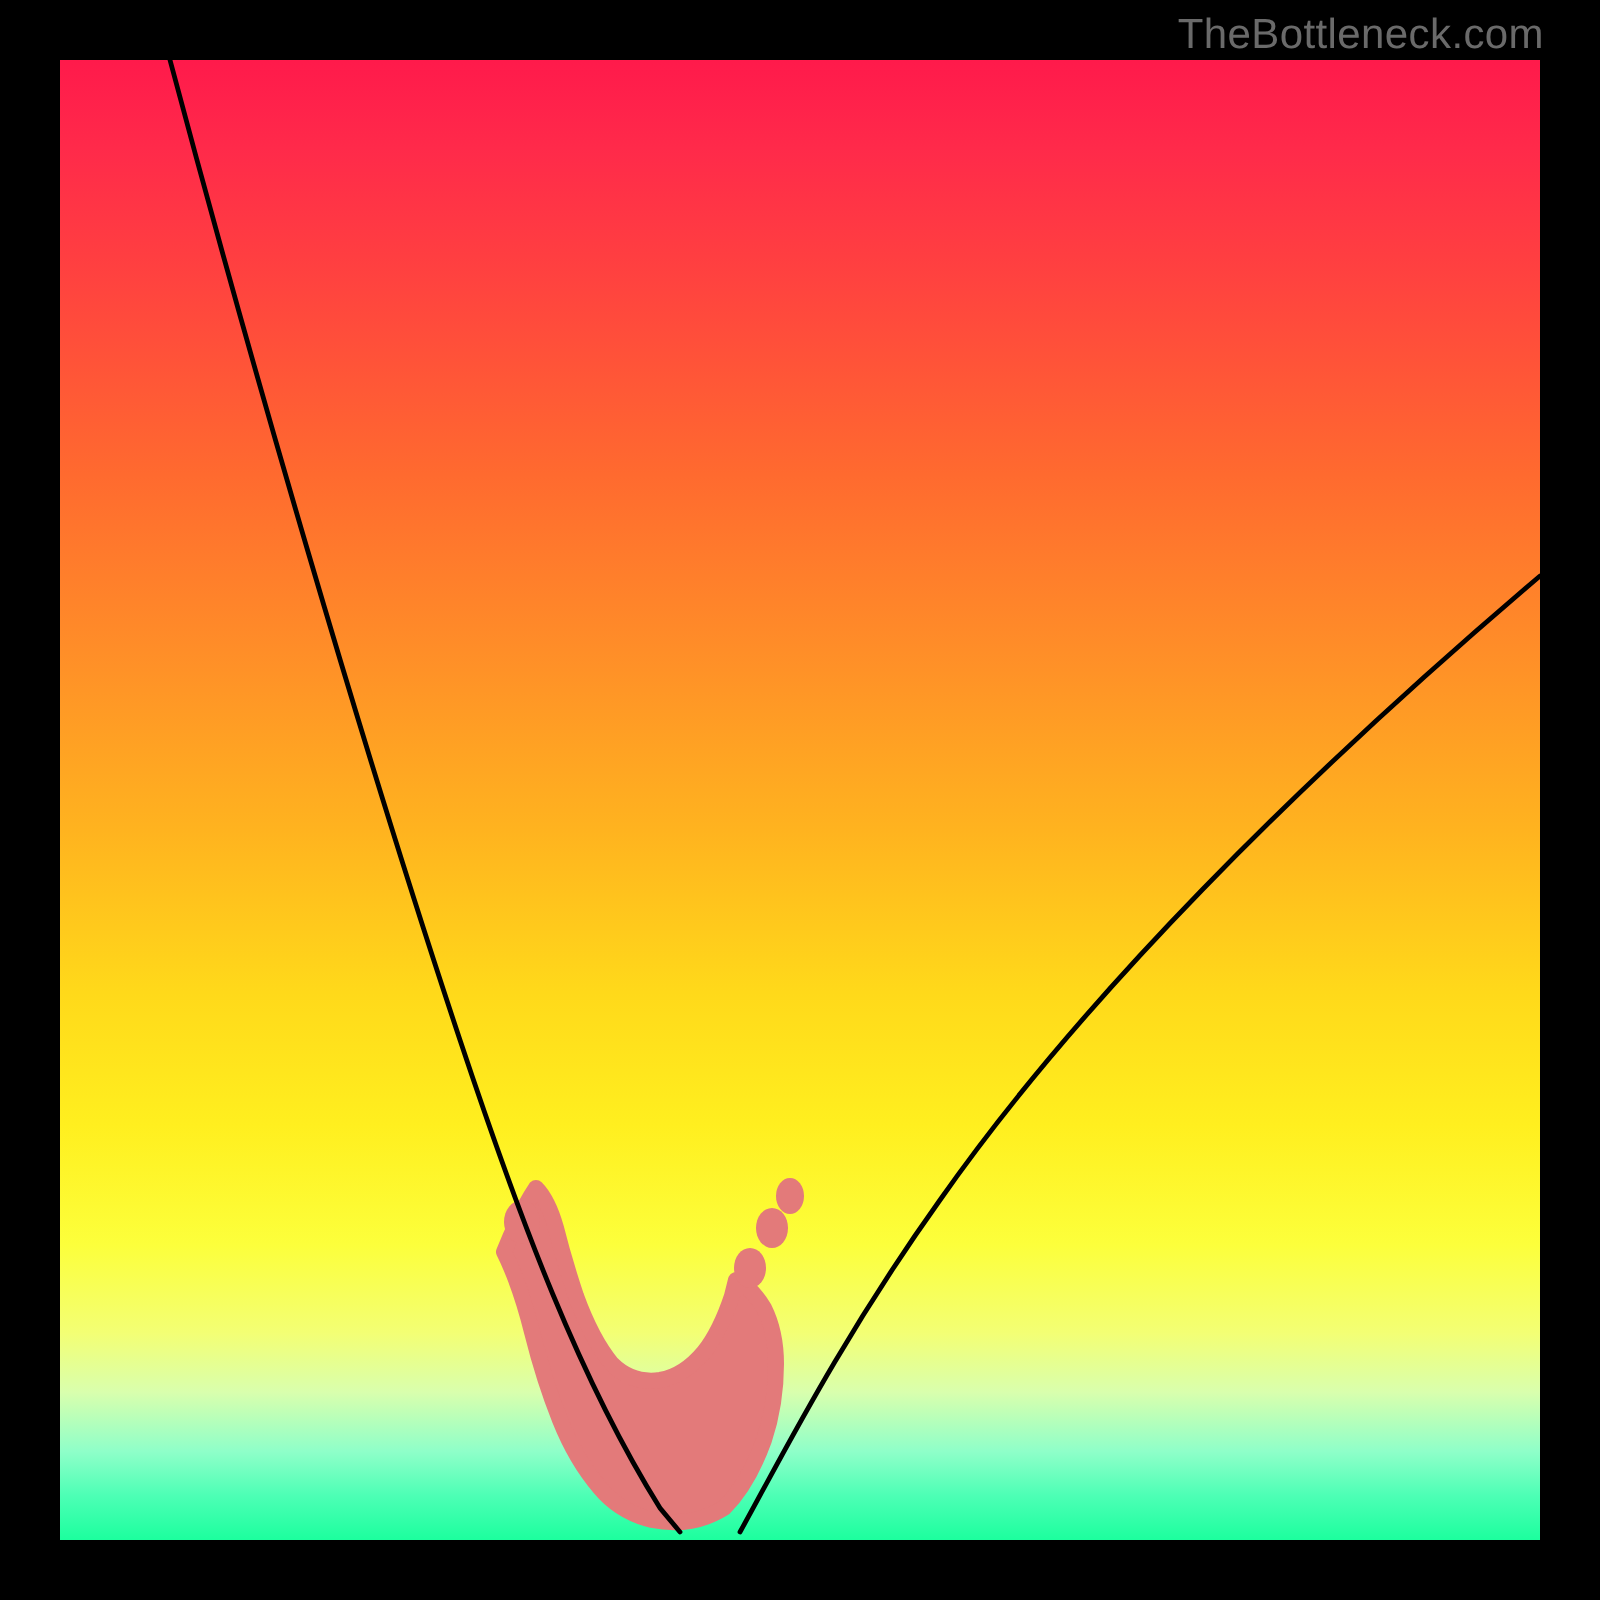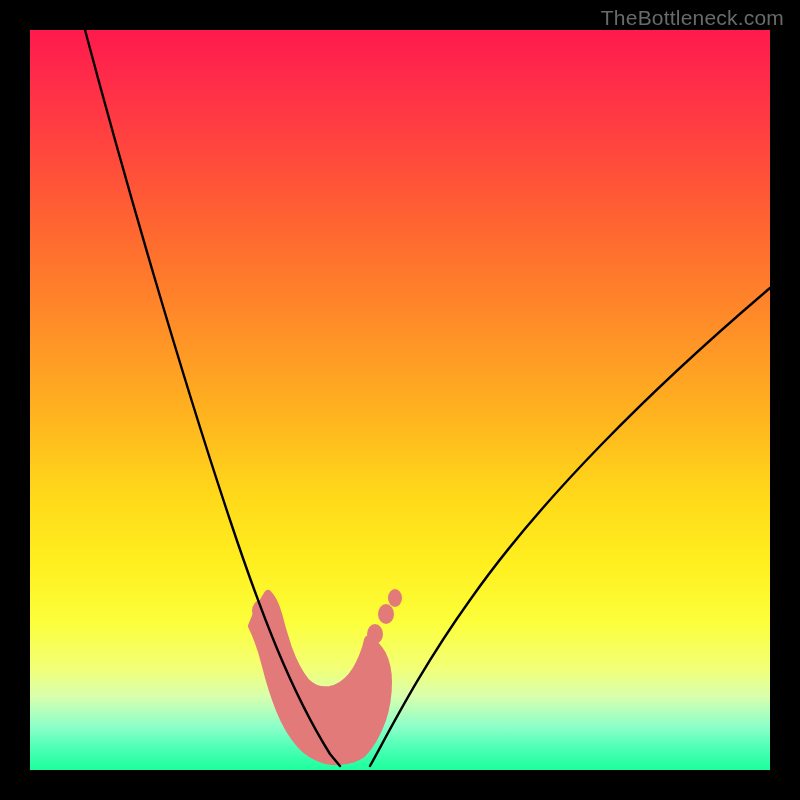--- a/index.html
+++ b/index.html
@@ -40,21 +40,21 @@
       #f3ff74 86%,
       #d9ffad 90%,
       #8fffc9 94%,
       #4dffb5 97%,
       #1cff9e 100%
     );
   }
   .watermark {
     position: absolute;
     top: 6px;
-    right: 16px;
+    right: 28px;
     color: #6a6a6a;
     font-size: 21px;
     letter-spacing: 0.2px;
     font-weight: 400;
     user-select: none;
     text-align: right;
   }
   svg.curves {
     position: absolute;
     left: 0;

